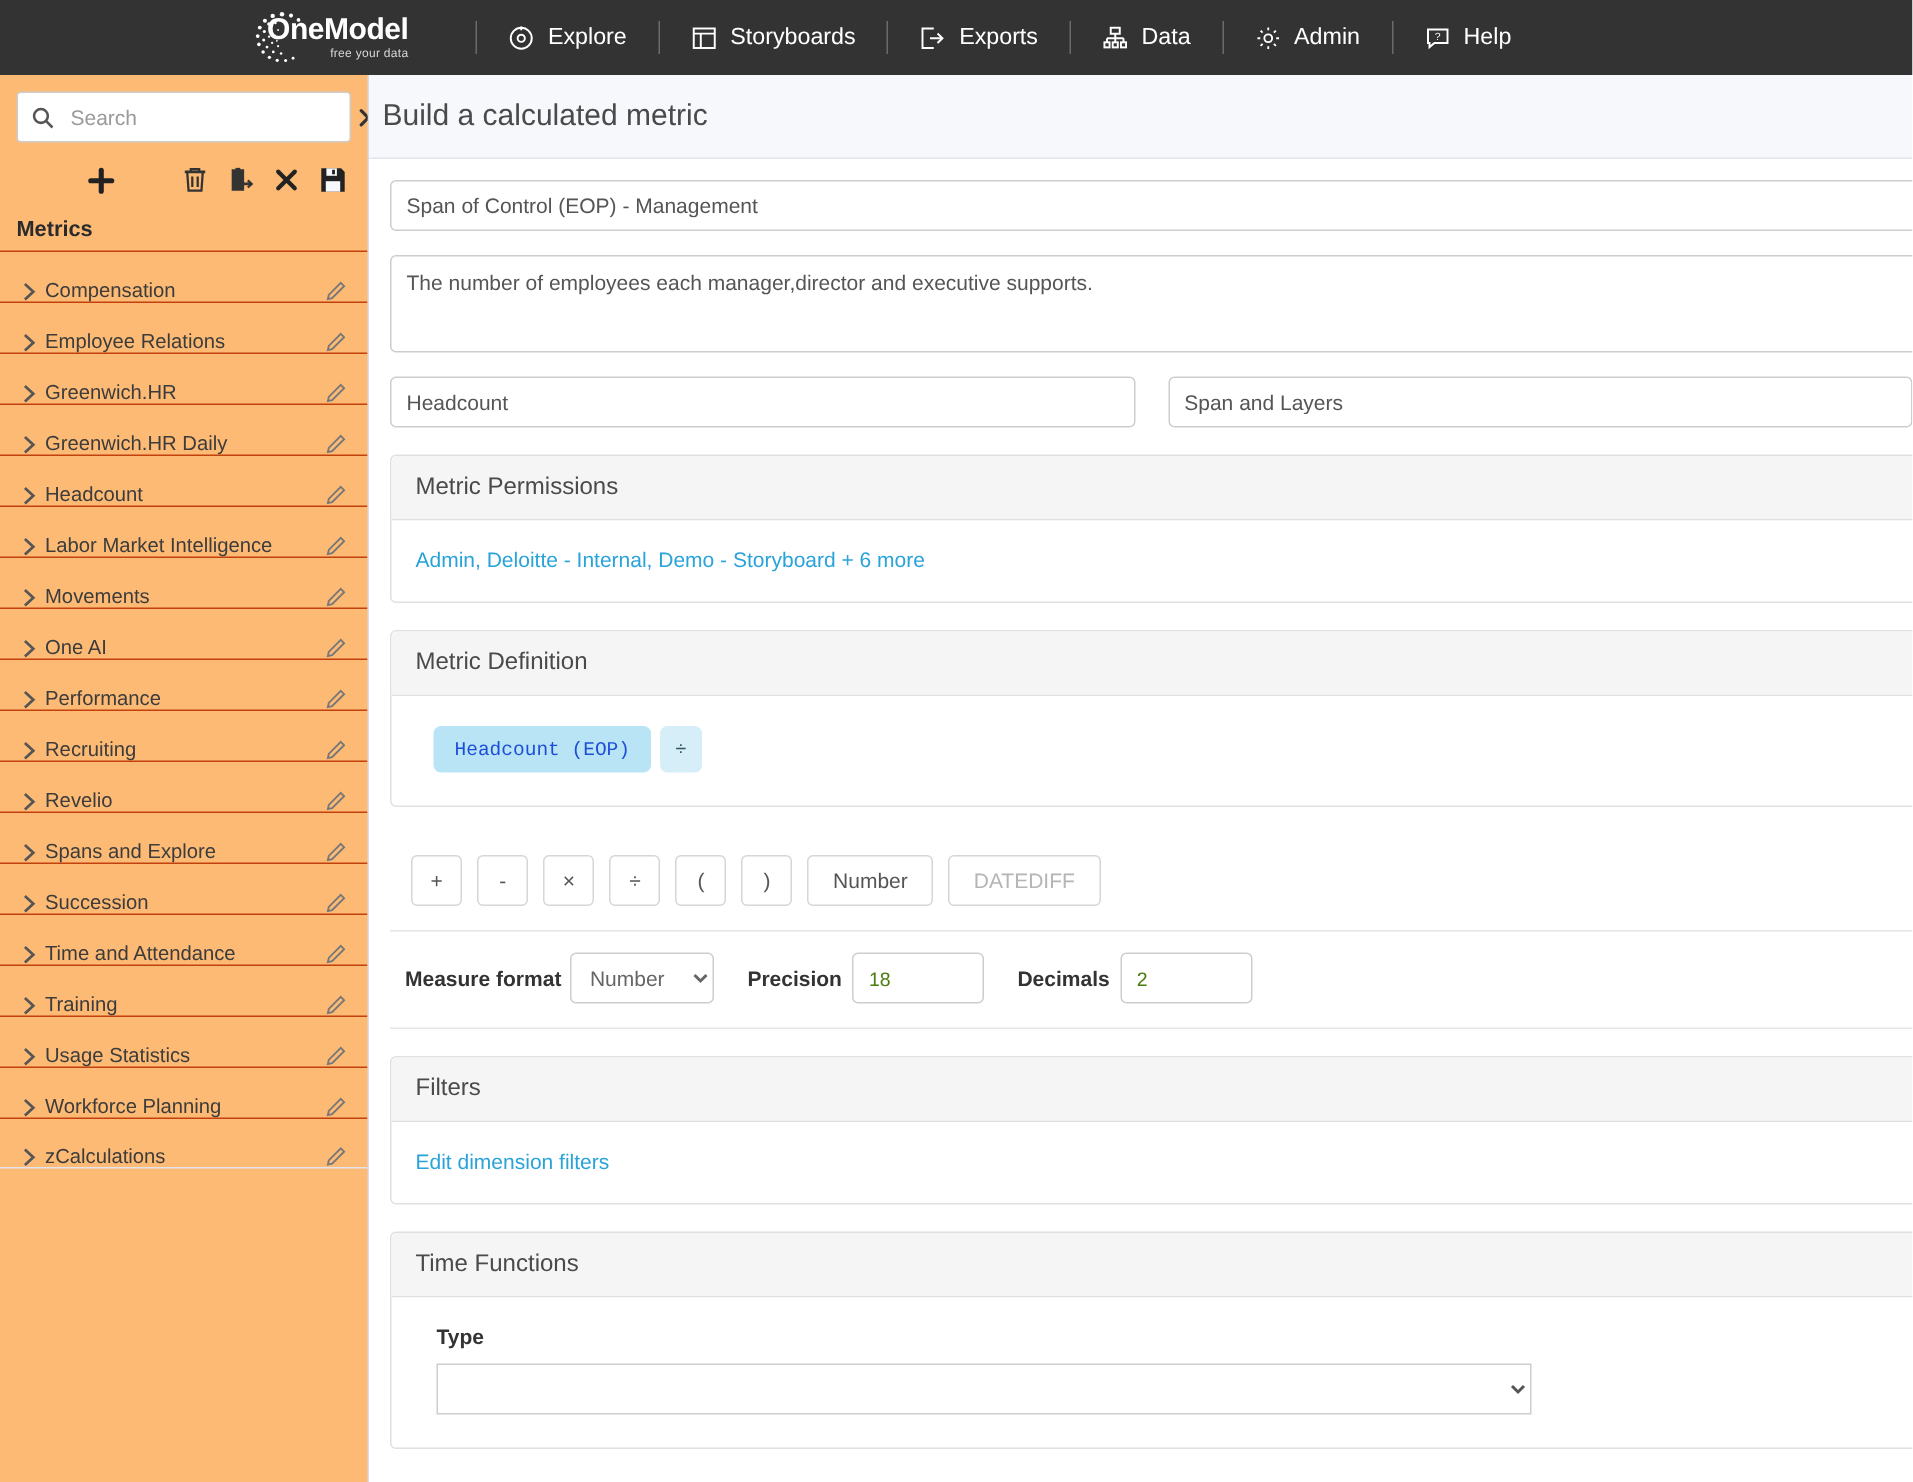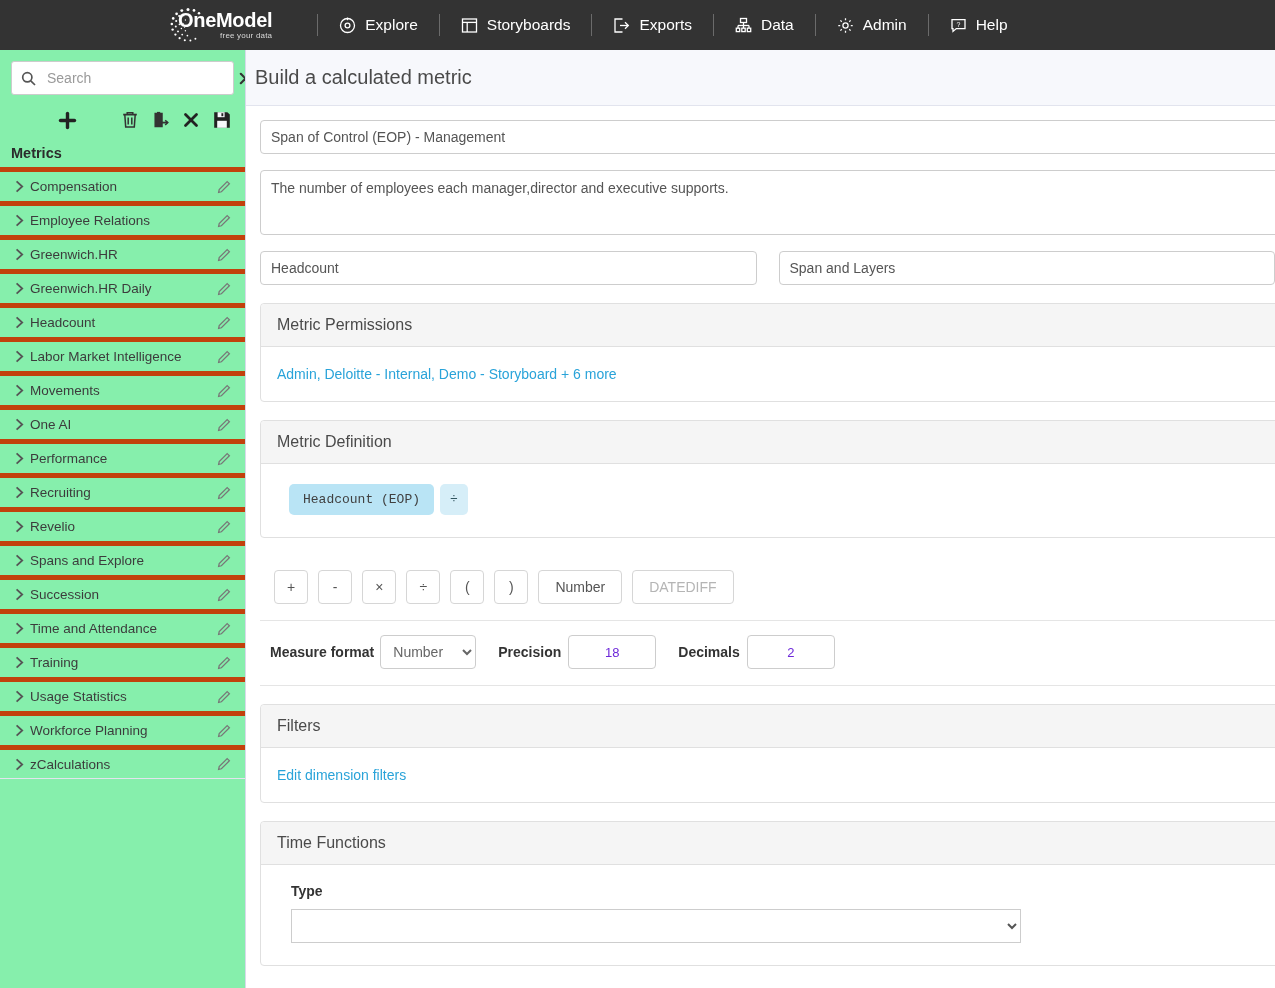--- a/index.html
+++ b/index.html
@@ -38,21 +38,21 @@
   }
   .navitem svg { display: block; }
   .nav-first { margin-left: 45px; }
 
   
   .body-wrap { display: flex; height: 938px; }
 
   
   .sidebar {
     width: 246px; min-width: 246px;
-    background: #86efac;
+    background: #fdba74;
     border-right: 1px solid #d7daea;
     height: 938px;
     overflow: hidden;
   }
   .search-row { padding: 11px 11px 0 11px; }
   .search-box {
     height: 34px; background: #fff;
     border: 1px solid #ccc; border-radius: 3px;
     display: flex; align-items: center; padding: 0 9px; gap: 9px;
   }
@@ -73,23 +73,23 @@
   .tool-left { flex: 1; }
   .tool-right { display: flex; align-items: center; gap: 14px; }
 
   .metrics-label {
     font-size: 14.5px; font-weight: bold; color: #2b2b2b;
     padding: 2px 0 6px 11px;
   }
 
   .mlist { list-style: none; margin: 0; padding: 0; }
   .mitem {
-    display: flex; align-items: center;
+    display: flex; align-items: flex-end;
     height: 34px;
-    border-top: 5px solid #c2410c;
+    border-top: 1px solid #c2410c;
     padding: 0 14px 0 8px;
     cursor: pointer;
   }
   .mitem:last-child { border-bottom: 1px solid #e2e4ee; }
   .mitem .chev { width: 22px; display: flex; justify-content: center; color: #555; }
   .mitem .mlabel { flex: 1; font-size: 13.5px; color: #3c3c3c; }
   .mitem .pencil { color: #777; display: flex; }
 
   
   .main {
@@ -151,21 +151,21 @@
   .link { color: #29a3d9; font-size: 14px; cursor: pointer; text-decoration: none; }
 
   
   .chiprow { display: flex; align-items: center; gap: 6px; padding: 2px 0 4px 12px; }
   .chip {
     font-family: "Liberation Mono", monospace;
     font-size: 13px; border-radius: 5px;
     padding: 8px 14px; white-space: nowrap;
     cursor: pointer; display: flex; align-items: center; gap: 8px;
   }
-  .chip-term { background: #b9e4f5; color: #404040; }
+  .chip-term { background: #b9e4f5; color: #1d4ed8; }
   .chip-op { background: #d6eef8; color: #31555f; padding: 8px 10px; }
   .chip-sel { background: #1c3a47; color: #ffffff; font-weight: bold; }
   .chip-x { color: #3aa5da; font-weight: bold; font-size: 13px; }
 
   
   .opsrow {
     display: flex; gap: 10px; align-items: center;
     padding: 16px 0 16px 14px;
     border-bottom: 1px solid #e5e5e5;
     width: 1270px;
@@ -193,24 +193,23 @@
   .fmtsel {
     width: 96px; height: 34px; margin-left: 6px;
     border: 1px solid #cdcdcd; border-radius: 4px;
     background: #fff; color: #666; font-size: 14px;
     padding: 0 8px; outline: none;
     font-family: "Liberation Sans", sans-serif;
   }
   .fmtnum {
     width: 88px; height: 34px; margin-left: 7px;
     border: 1px solid #cdcdcd; border-radius: 4px;
-    background: #fff; color: #6d28d9; font-size: 13px;
+    background: #fff; color: #4d7c0f; font-size: 13px;
     padding: 0 10px; outline: none;
     font-family: "Liberation Sans", sans-serif;
-    text-align: center;
   }
   .fmtgap { width: 22px; }
 
   .tf-label { font-size: 14px; font-weight: bold; color: #333; padding-left: 14px; }
   .tf-select {
     width: 730px; height: 34px; margin: 10px 0 4px 14px;
     border: 1px solid #cdcdcd; border-radius: 0;
     background: #fff; color: #555; font-size: 14px;
     padding: 15px 10px; outline: none;
     font-family: "Liberation Sans", sans-serif;

